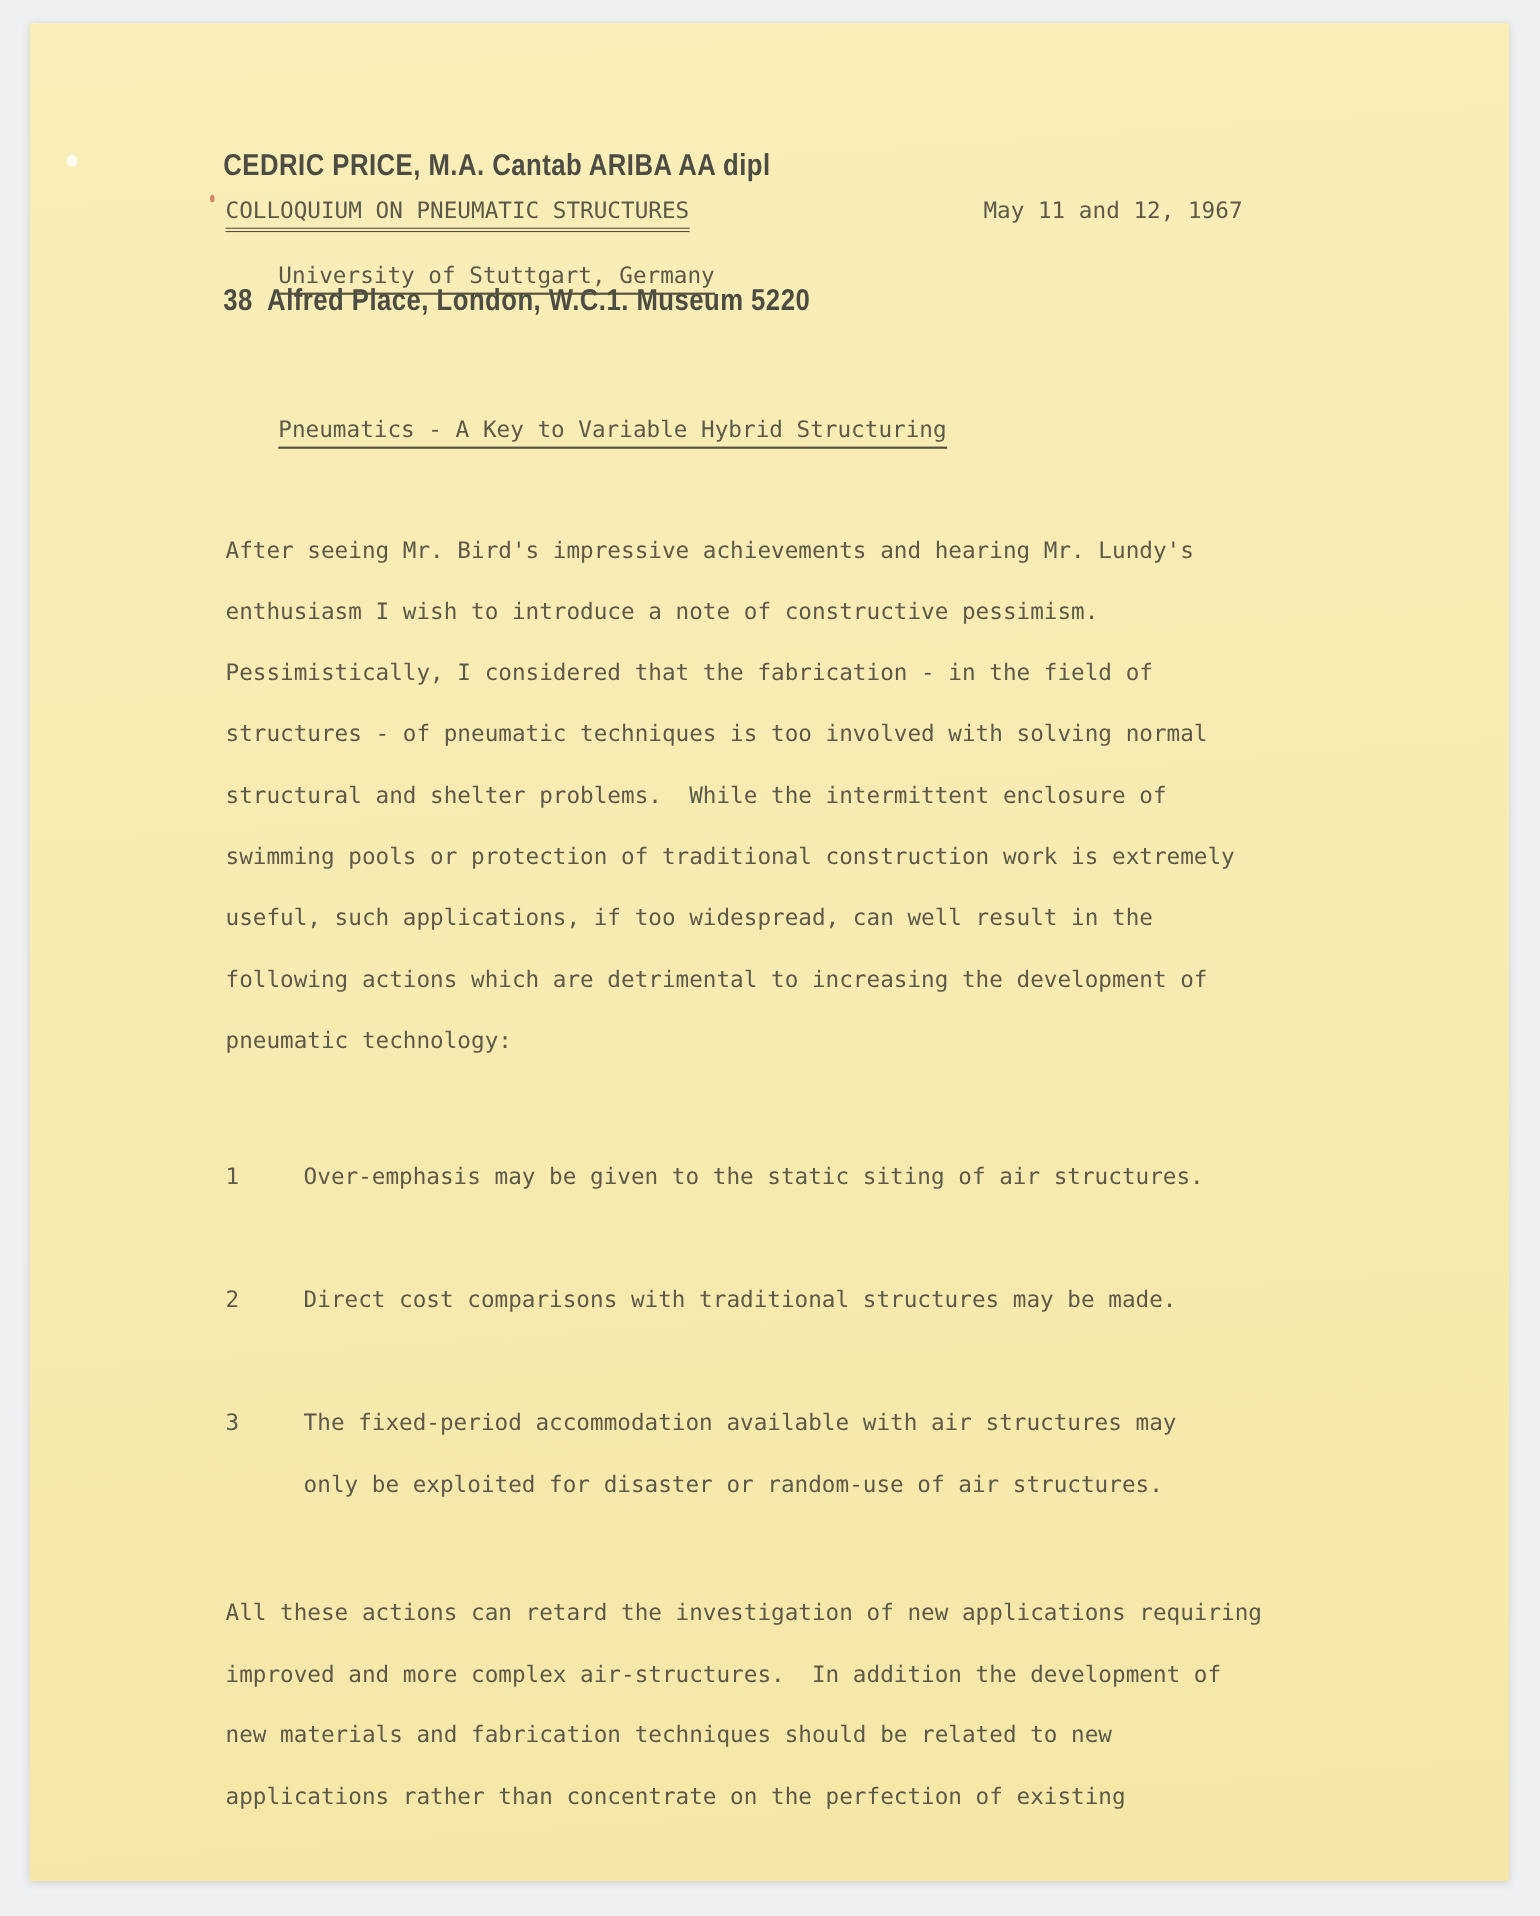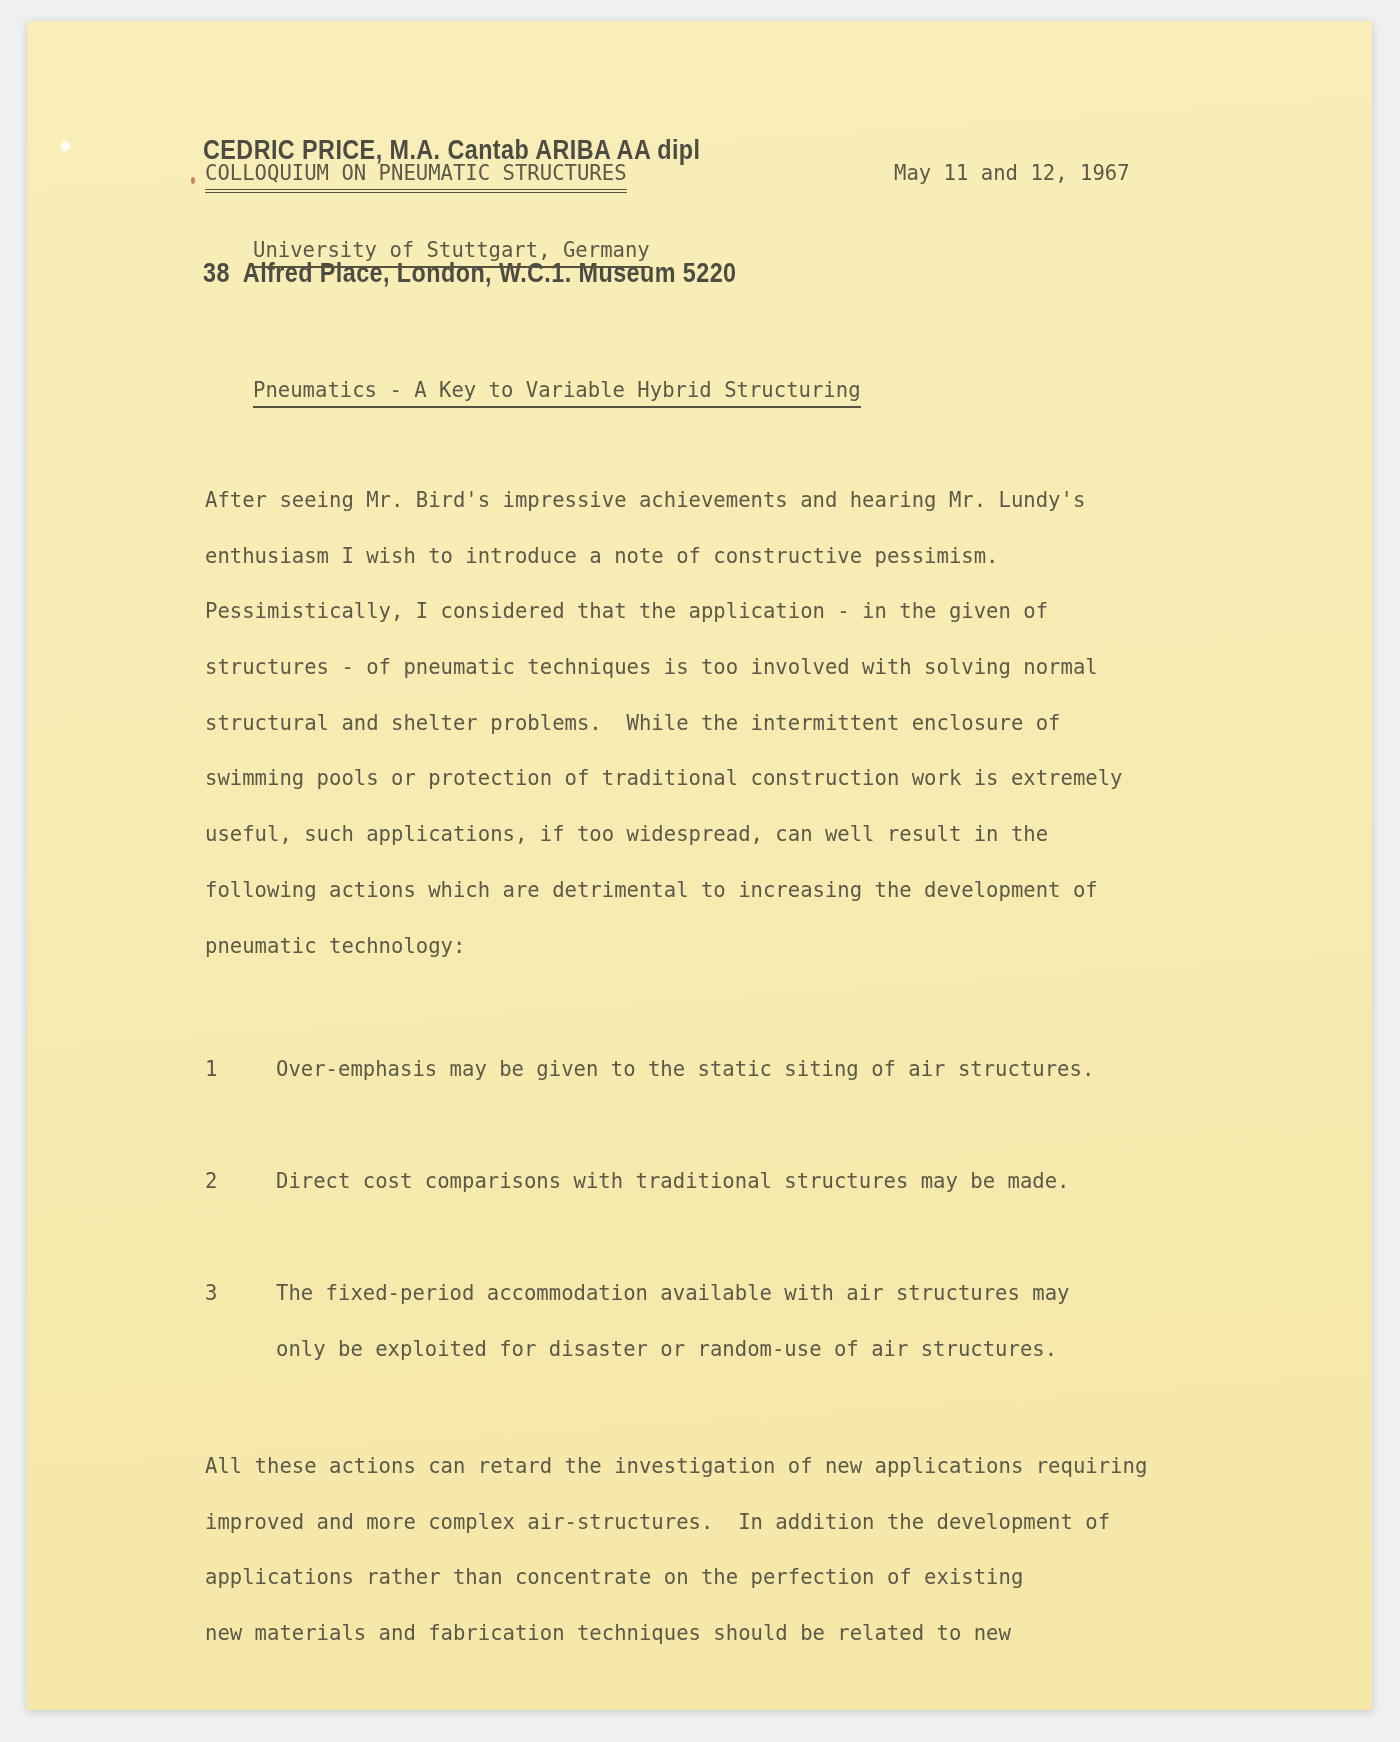--- a/index.html
+++ b/index.html
@@ -93,37 +93,37 @@
 <div class="paper">
 
   <div class="speck-white"></div>
   <div class="speck-red"></div>
 
   <div class="stamp">
     <div>CEDRIC PRICE, M.A. Cantab ARIBA AA dipl</div>
     <div>38  Alfred Place, London, W.C.1. Museum 5220</div>
   </div>
 
-  <div class="abs" style="top:140px; right:0;">
+  <div class="abs" style="top:158px; right:0;">
     <span class="mono title-underline">COLLOQUIUM ON PNEUMATIC STRUCTURES</span>
     <span class="mono" style="position:absolute; left:670px; top:0;margin-left:19px;">May 11 and 12, 1967</span>
   </div>
 
   <div class="abs" style="top:217px;">
     <span class="mono single-underline">University of Stuttgart, Germany</span>
   </div>
 
   <div class="abs" style="top:357px;">
     <span class="mono single-underline">Pneumatics - A Key to Variable Hybrid Structuring</span>
   </div>
 
   <div class="abs" style="top:452px;">
     <div class="mono tline">After seeing Mr. Bird's impressive achievements and hearing Mr. Lundy's</div>
     <div class="mono tline">enthusiasm I wish to introduce a note of constructive pessimism.</div>
-    <div class="mono tline">Pessimistically, I considered that the application - in the given of</div>
+    <div class="mono tline">Pessimistically, I considered that the fabrication - in the field of</div>
     <div class="mono tline">structures - of pneumatic techniques is too involved with solving normal</div>
     <div class="mono tline">structural and shelter problems.  While the intermittent enclosure of</div>
     <div class="mono tline">swimming pools or protection of traditional construction work is extremely</div>
     <div class="mono tline">useful, such applications, if too widespread, can well result in the</div>
     <div class="mono tline">following actions which are detrimental to increasing the development of</div>
     <div class="mono tline">pneumatic technology:</div>
   </div>
 
   <div class="list-item" style="top:1021px;">
     <span class="mono tline list-num">1</span>
@@ -143,17 +143,17 @@
     <span class="mono tline list-num">3</span>
     <div>
       <div class="mono tline">The fixed-period accommodation available with air structures may</div>
       <div class="mono tline">only be exploited for disaster or random-use of air structures.</div>
     </div>
   </div>
 
   <div class="abs" style="top:1418px;">
     <div class="mono tline">All these actions can retard the investigation of new applications requiring</div>
     <div class="mono tline">improved and more complex air-structures.  In addition the development of</div>
+    <div class="mono tline">new materials and fabrication techniques should be related to new</div>
     <div class="mono tline">applications rather than concentrate on the perfection of existing</div>
-    <div class="mono tline">new materials and fabrication techniques should be related to new</div>
   </div>
 
 </div>
 
 </body></html>

